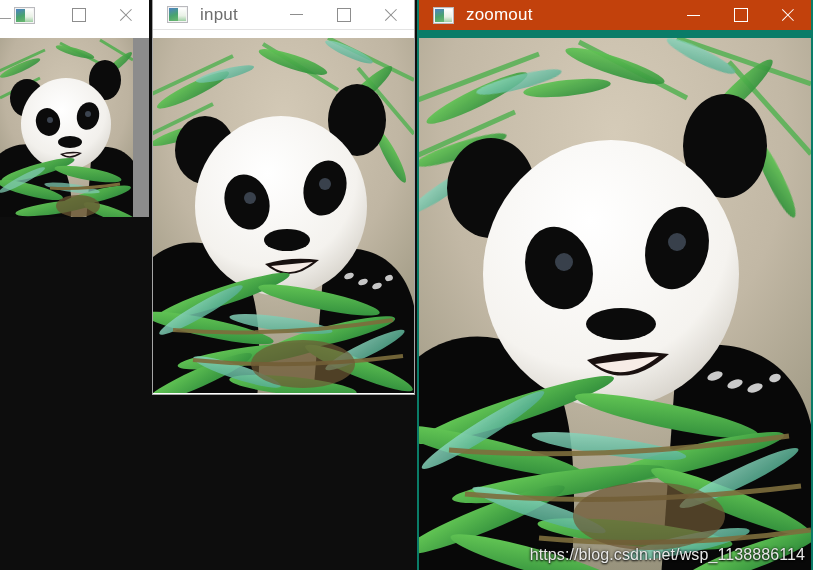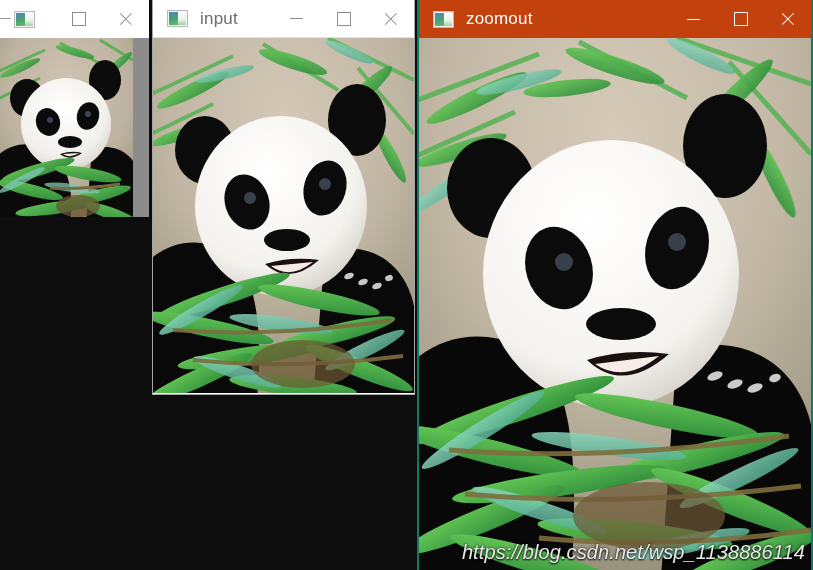--- a/index.html
+++ b/index.html
@@ -14,21 +14,21 @@
     overflow: hidden;
     font-family: "Liberation Sans", sans-serif;
   }
 
   
   .window {
     position: absolute;
     box-sizing: border-box;
   }
   .titlebar {
-    height: 38px;
+    height: 30px;
     display: flex;
     align-items: center;
     box-sizing: border-box;
     position: relative;
   }
   .tb-light { background: #ffffff; }
   .tb-teal  { background: #c2410c; }
 
   .app-icon {
     width: 21px;
@@ -174,27 +174,26 @@
   .photo {
     width: 100%;
     height: 100%;
     display: block;
   }
 
   .watermark {
     position: absolute;
     right: 6px;
     bottom: 6px;
-    font-size: 20px;
+    font-size: 16px;
     color: #e8e8e8;
     text-shadow: 0 0 3px rgba(0,0,0,.85), 0 1px 2px rgba(0,0,0,.9);
     white-space: nowrap;
     user-select: none;
     letter-spacing: .1px;
-    font-style: italic;
   }
 </style>
 </head>
 <body>
 
 <div class="window" id="win-thumb">
   <div class="titlebar tb-light">
     <div class="cut-line"></div>
     <div class="app-icon"></div>
     <div class="win-title title-dark"></div>

